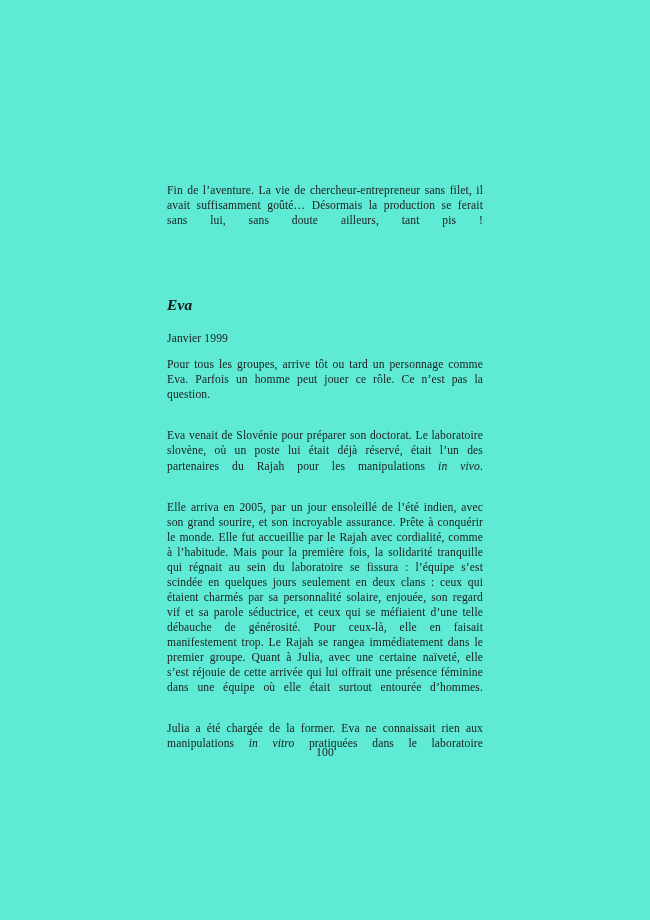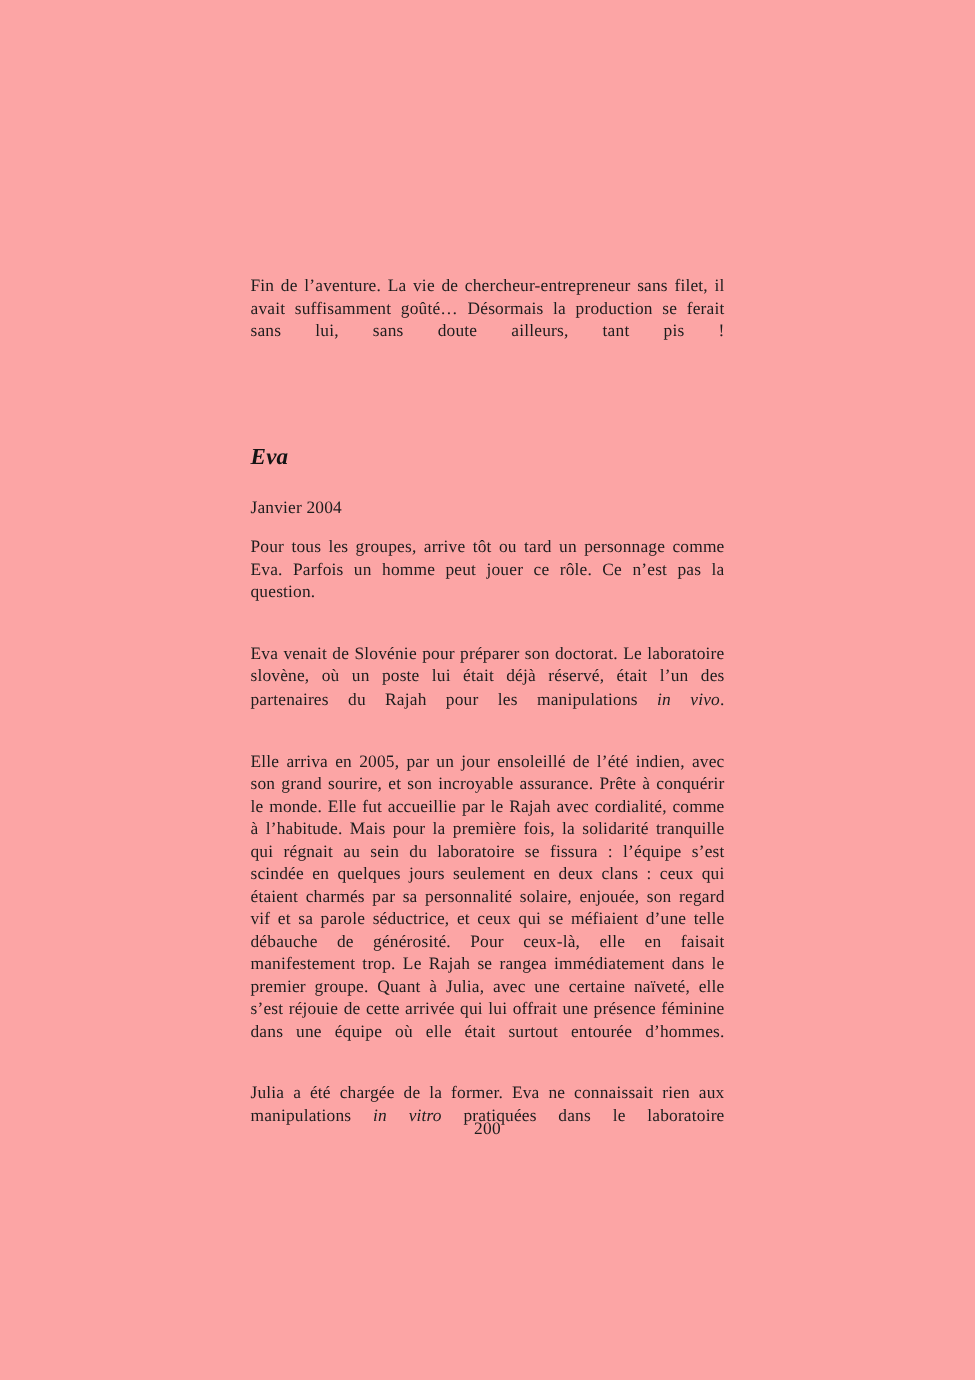--- a/index.html
+++ b/index.html
@@ -15,21 +15,21 @@
     color: #1a1a1a;
     -webkit-font-smoothing: antialiased;
   }
 
   #page {
     position: absolute;
     left: 0;
     top: 0;
     width: 650px;
     height: 920px;
-    background: #fca5a5;
+    background: #5eead4;
     overflow: hidden;
   }
 
   #textblock {
     position: absolute;
     left: 167px;
     top: 183px;
     width: 316px;
   }
 
@@ -103,27 +103,27 @@
 
     <p class="para">Fin de l’aventure. La vie de chercheur-entrepreneur sans filet, il avait suffisamment goûté… Désormais la production se ferait sans lui, sans doute ailleurs, tant pis !</p>
 
 
     <div class="heading-spacer-top"></div>
 
     <h2 class="section-heading">Eva</h2>
 
     <div class="heading-spacer-bottom"></div>
 
-    <p class="dateline">Janvier 2004</p>
+    <p class="dateline">Janvier 1999</p>
 
     <p class="para">Pour tous les groupes, arrive tôt ou tard un personnage comme Eva. Parfois un homme peut jouer ce rôle. Ce n’est pas la question.</p>
 
     <p class="para"><span>Eva venait de Slovénie pour préparer son doctorat. Le laboratoire slovène, où un poste lui était déjà réservé, était l’un des partenaires du Rajah pour les manipulations </span><em class="latin">in vivo</em><span>.</span></p>
 
     <p class="para">Elle arriva en 2005, par un jour ensoleillé de l’été indien, avec son grand sourire, et son incroyable assurance. Prête à conquérir le monde. Elle fut accueillie par le Rajah avec cordialité, comme à l’habitude. Mais pour la première fois, la solidarité tranquille qui régnait au sein du laboratoire se fissura : l’équipe s’est scindée en quelques jours seulement en deux clans : ceux qui étaient charmés par sa personnalité solaire, enjouée, son regard vif et sa parole séductrice, et ceux qui se méfiaient d’une telle débauche de générosité. Pour ceux-là, elle en faisait manifestement trop. Le Rajah se rangea immédiatement dans le premier groupe. Quant à Julia, avec une certaine naïveté, elle s’est réjouie de cette arrivée qui lui offrait une présence féminine dans une équipe où elle était surtout entourée d’hommes.</p>
 
     <p class="para"><span>Julia a été chargée de la former. Eva ne connaissait rien aux manipulations </span><em class="latin">in vitro</em><span> pratiquées dans le laboratoire</span></p>
 
   </div>
 
-  <div id="folio">200</div>
+  <div id="folio">100</div>
 
 </div>
 
 </body></html>

